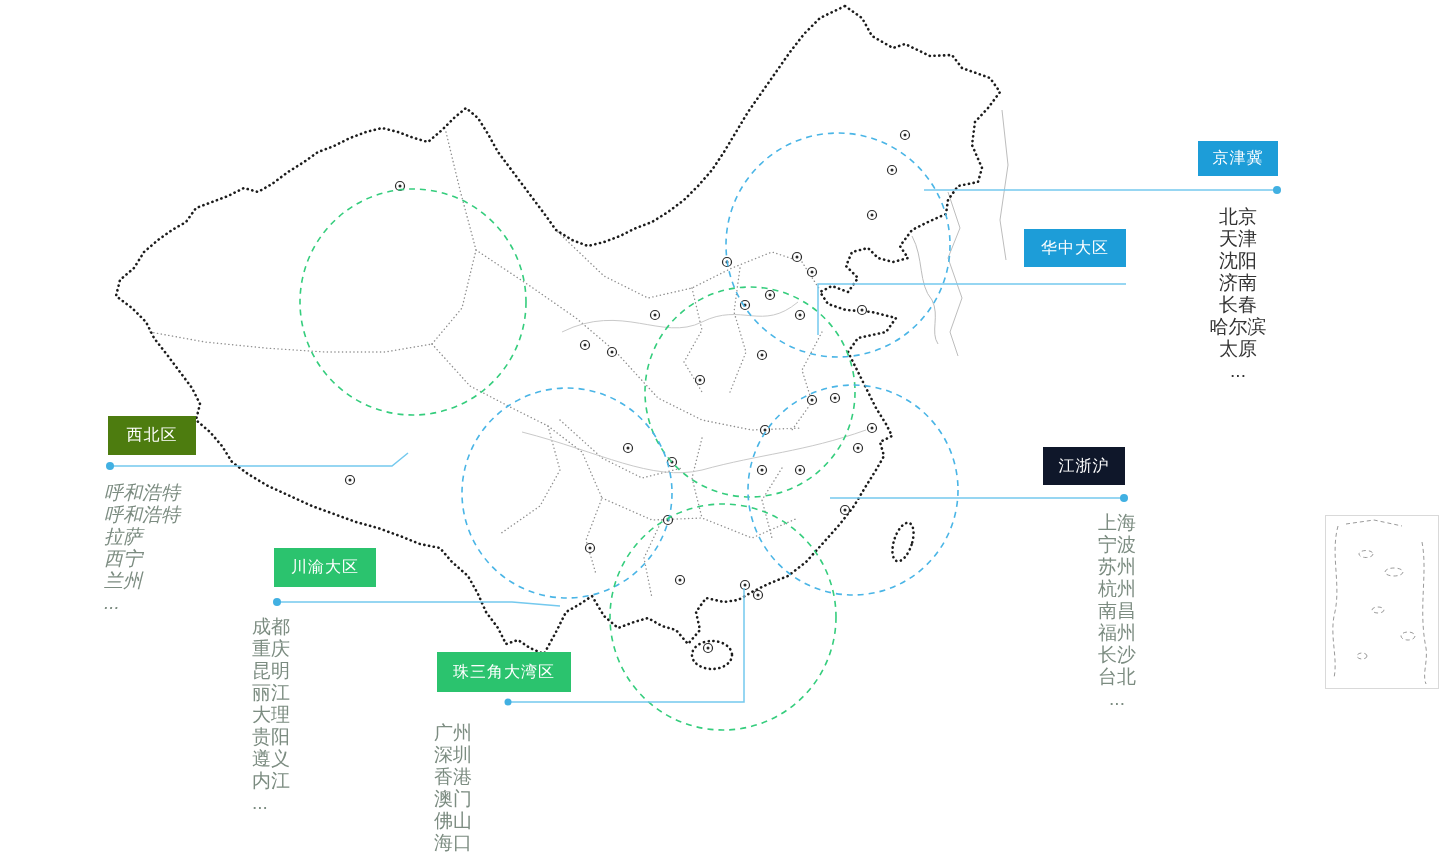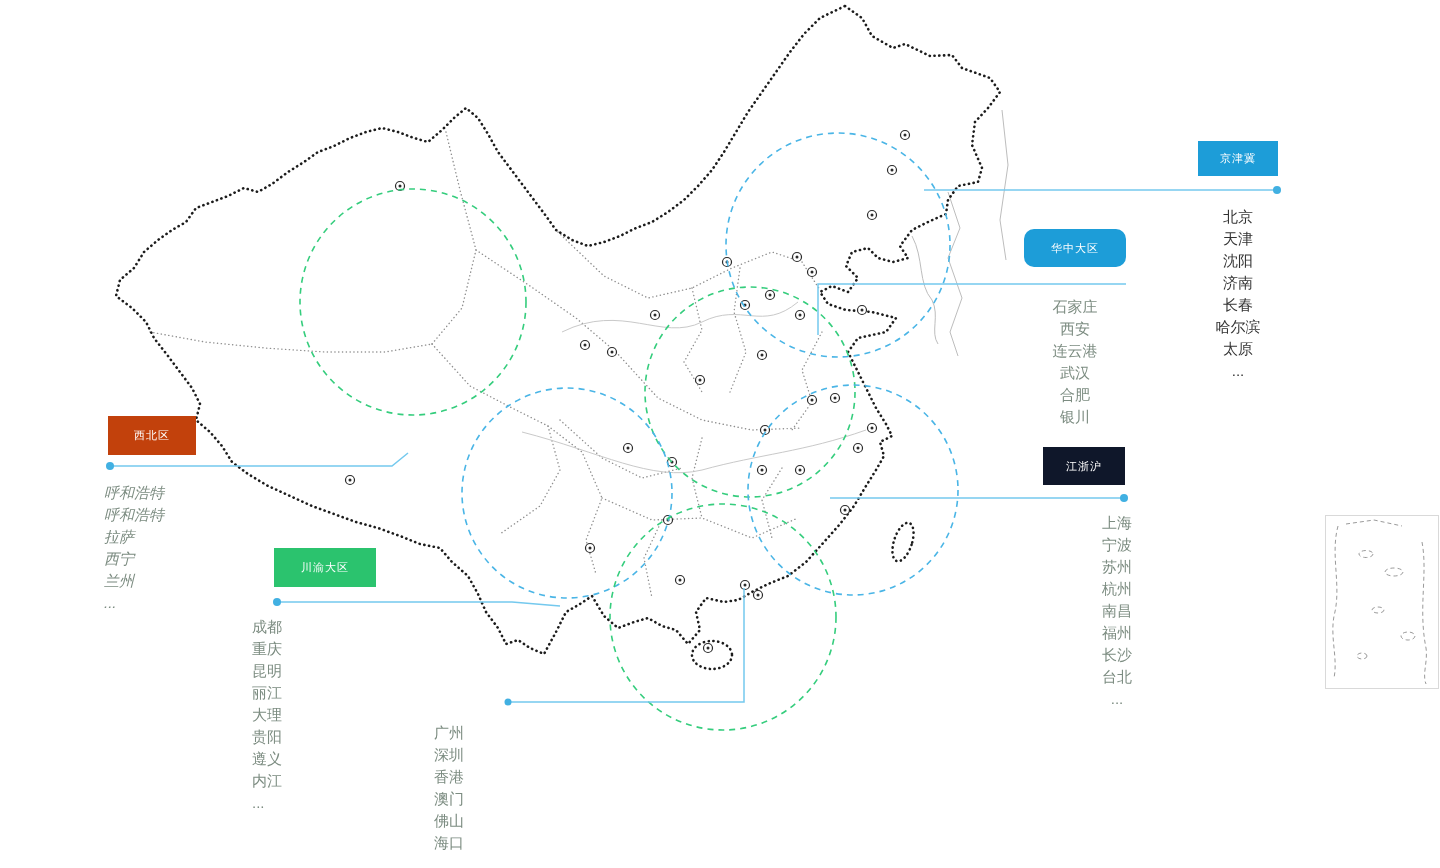--- a/index.html
+++ b/index.html
@@ -1,21 +1,21 @@
 <!DOCTYPE html>
 <html><head>
 <meta charset="utf-8">
 <style>
   html,body{margin:0;padding:0;background:#fff;}
   .stage{position:relative;width:1440px;height:868px;background:#fff;overflow:hidden;
          font-family:"Liberation Sans","DejaVu Sans",sans-serif;}
   .stage svg{position:absolute;left:0;top:0;}
-  .region-label{position:absolute;color:#fff;font-size:11px;display:flex;align-items:center;
+  .region-label{position:absolute;color:#fff;font-size:16px;display:flex;align-items:center;
                 justify-content:center;letter-spacing:1px;user-select:none;cursor:pointer;}
-  .city-list{position:absolute;font-size:15px;line-height:22px;color:#7c8c81;}
+  .city-list{position:absolute;font-size:19px;line-height:22px;color:#7c8c81;}
   .city-list.dark{color:#333333;}
   .city-list.center{text-align:center;}
   .outline{fill:none;stroke-width:2.6;stroke-linecap:round;stroke-linejoin:round;
            stroke-dasharray:0.2 4.6;}
   .prov{fill:none;stroke:#8f8f8f;stroke-width:1.4;stroke-linecap:round;
         stroke-dasharray:0.2 3.6;}
   .river{fill:none;stroke:#c9c9c9;stroke-width:1;}
   .foreign{fill:none;stroke:#bdbdbd;stroke-width:1;}
   .rcircle{fill:none;stroke-width:1.6;stroke-dasharray:6 5;}
   .connector{fill:none;stroke-width:1.5;}
@@ -251,31 +251,23 @@
       <div class="city">北京</div>
       <div class="city">天津</div>
       <div class="city">沈阳</div>
       <div class="city">济南</div>
       <div class="city">长春</div>
       <div class="city">哈尔滨</div>
       <div class="city">太原</div>
       <div class="city">...</div>
     </div>
 
-  <div class="region-label" style="left: 1024px; top: 229px; width: 102px; height: 38px; background-color: rgb(29, 157, 216); border-radius: 10px;">华中大区</div>
-  <div class="city-list center" style="left:1024px;top:296px;width:102px;">
-      <div class="city">石家庄</div>
-      <div class="city">西安</div>
-      <div class="city">连云港</div>
-      <div class="city">武汉</div>
-      <div class="city">合肥</div>
-      <div class="city">银川</div>
-    </div>
-
-  <div class="region-label" style="left: 108px; top: 416px; width: 88px; height: 39px; background-color: #c2410c; font-family: Liberation Serif, serif;">西北区</div>
+  <div class="region-label" style="left: 1024px; top: 229px; width: 102px; height: 38px; background-color: rgb(29, 157, 216);">华中大区</div>
+
+  <div class="region-label" style="left: 108px; top: 416px; width: 88px; height: 39px; background-color: #4d7c0f; font-family: Liberation Serif, serif;">西北区</div>
   <div class="city-list" style="left:104px;top:482px;width:110px;font-style:italic;">
       <div class="city">呼和浩特</div>
       <div class="city">呼和浩特</div>
       <div class="city">拉萨</div>
       <div class="city">西宁</div>
       <div class="city">兰州</div>
       <div class="city">...</div>
     </div>
 
   <div class="region-label" style="left: 274px; top: 548px; width: 102px; height: 39px; background-color: rgb(43, 195, 110);">川渝大区</div>
@@ -284,20 +276,21 @@
       <div class="city">重庆</div>
       <div class="city">昆明</div>
       <div class="city">丽江</div>
       <div class="city">大理</div>
       <div class="city">贵阳</div>
       <div class="city">遵义</div>
       <div class="city">内江</div>
       <div class="city">...</div>
     </div>
 
+  <div class="region-label" style="left: 437px; top: 652px; width: 134px; height: 40px; background-color: rgb(43, 195, 110);">珠三角大湾区</div>
   <div class="city-list" style="left:434px;top:722px;width:110px;">
       <div class="city">广州</div>
       <div class="city">深圳</div>
       <div class="city">香港</div>
       <div class="city">澳门</div>
       <div class="city">佛山</div>
       <div class="city">海口</div>
       <div class="city">...</div>
     </div>
 

